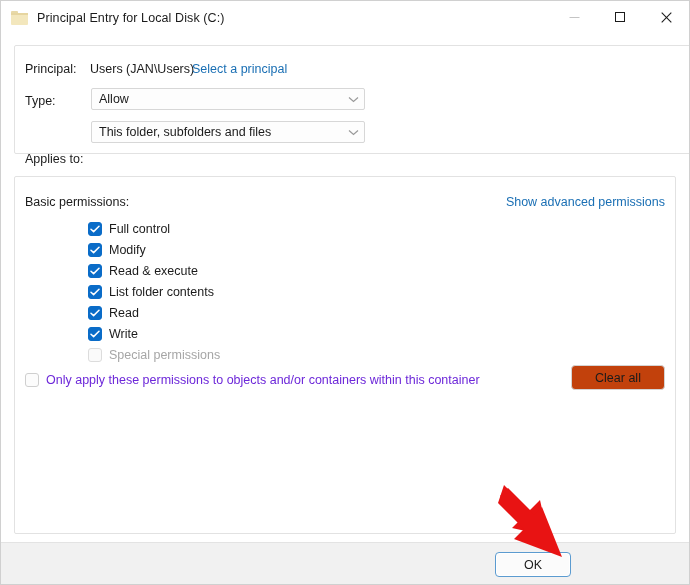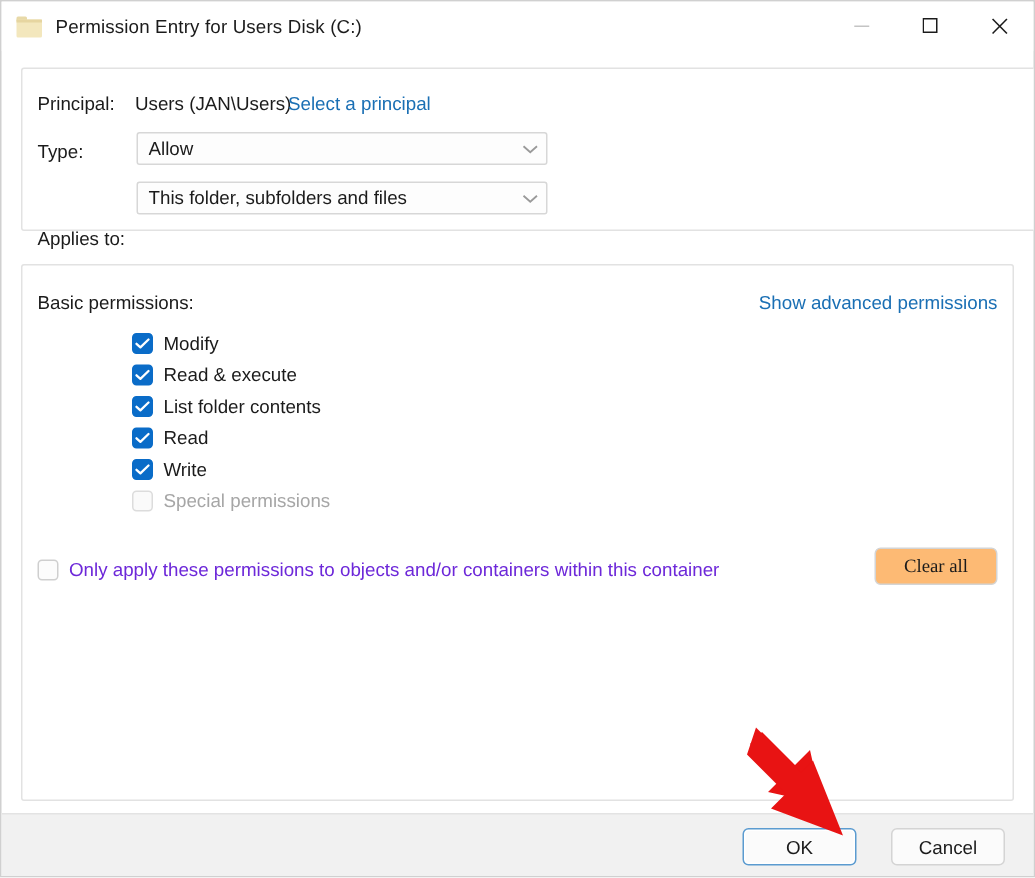--- a/index.html
+++ b/index.html
@@ -173,28 +173,27 @@
   #only-apply-row {
     position: absolute; left: 10px; top: 196px;
     display: flex; align-items: center;
   }
   #only-apply-label {
     font-size: 12.5px; color: #6d28d9;
     margin-left: 7px; white-space: nowrap;
   }
   #clear-all-btn {
     position: absolute; right: 10px; top: 188px;
-    width: 82px; height: 25px;
-    background: #fdba74;
+    width: 94px; height: 25px;
+    background: #c2410c;
     border: 1px solid #d4d4d4;
     border-radius: 4px;
     font-size: 12.5px; color: #1b1b1b;
     display: flex; align-items: center; justify-content: center;
     cursor: default;
-    font-family: Liberation Serif, serif;
   }
 
   
   #footer {
     position: absolute; left: 0; bottom: 0;
     width: 688px; height: 42px;
     background: #f1f1f1;
     border-top: 1px solid #e3e3e3;
   }
   .footbtn {
@@ -225,21 +224,21 @@
 <body>
 
 <div id="window">
 
   <div id="titlebar">
     <div id="folder-icon">
       <div class="tab"></div>
       <div class="body"></div>
       <div class="lip"></div>
     </div>
-    <div id="title-text">Permission Entry for Users Disk (C:)</div>
+    <div id="title-text">Principal Entry for Local Disk (C:)</div>
 
     <div id="winbuttons">
       <div class="winbtn disabled">
         <svg width="11" height="11" viewBox="0 0 11 11">
             <line x1="0.5" y1="5.5" x2="10.5" y2="5.5" stroke="currentColor" stroke-width="1"></line>
           </svg>
       </div>
       <div class="winbtn">
         <svg width="11" height="11" viewBox="0 0 11 11">
             <rect x="0.5" y="0.5" width="9" height="9" fill="none" stroke="currentColor" stroke-width="1"></rect>
@@ -284,20 +283,28 @@
     <div id="basic-perm-label">Basic permissions:</div>
     <div id="advanced-link">Show advanced permissions</div>
 
     <div id="perm-list">
         <div class="perm-row">
           <span class="cbx checked">
             <svg width="10" height="8" viewBox="0 0 10 8">
               <polyline points="1,4.2 3.6,6.6 9,1.3" fill="none" stroke="#ffffff" stroke-width="1.5" stroke-linecap="round" stroke-linejoin="round"></polyline>
             </svg>
           </span>
+          <span class="perm-label">Full control</span>
+        </div>
+        <div class="perm-row">
+          <span class="cbx checked">
+            <svg width="10" height="8" viewBox="0 0 10 8">
+              <polyline points="1,4.2 3.6,6.6 9,1.3" fill="none" stroke="#ffffff" stroke-width="1.5" stroke-linecap="round" stroke-linejoin="round"></polyline>
+            </svg>
+          </span>
           <span class="perm-label">Modify</span>
         </div>
         <div class="perm-row">
           <span class="cbx checked">
             <svg width="10" height="8" viewBox="0 0 10 8">
               <polyline points="1,4.2 3.6,6.6 9,1.3" fill="none" stroke="#ffffff" stroke-width="1.5" stroke-linecap="round" stroke-linejoin="round"></polyline>
             </svg>
           </span>
           <span class="perm-label">Read &amp; execute</span>
         </div>
@@ -334,21 +341,20 @@
     <div id="only-apply-row">
       <span class="cbx unchecked"></span>
       <span id="only-apply-label">Only apply these permissions to objects and/or containers within this container</span>
     </div>
 
     <div id="clear-all-btn">Clear all</div>
   </div>
 
   <div id="footer">
     <div class="footbtn" id="ok-button">OK</div>
-    <div class="footbtn" id="cancel-button">Cancel</div>
   </div>
 
   <svg id="red-arrow" viewBox="0 0 80 90">
     <g>
       <polygon points="12,7 34,29 44,19 52,55 16,47 26,37 4,15" fill="#e81313"></polygon>
       <polygon points="8,4 38,34 46,26 66,76 18,58 28,48 2,22" fill="#e81313"></polygon>
     </g>
   </svg>
 
 </div>

